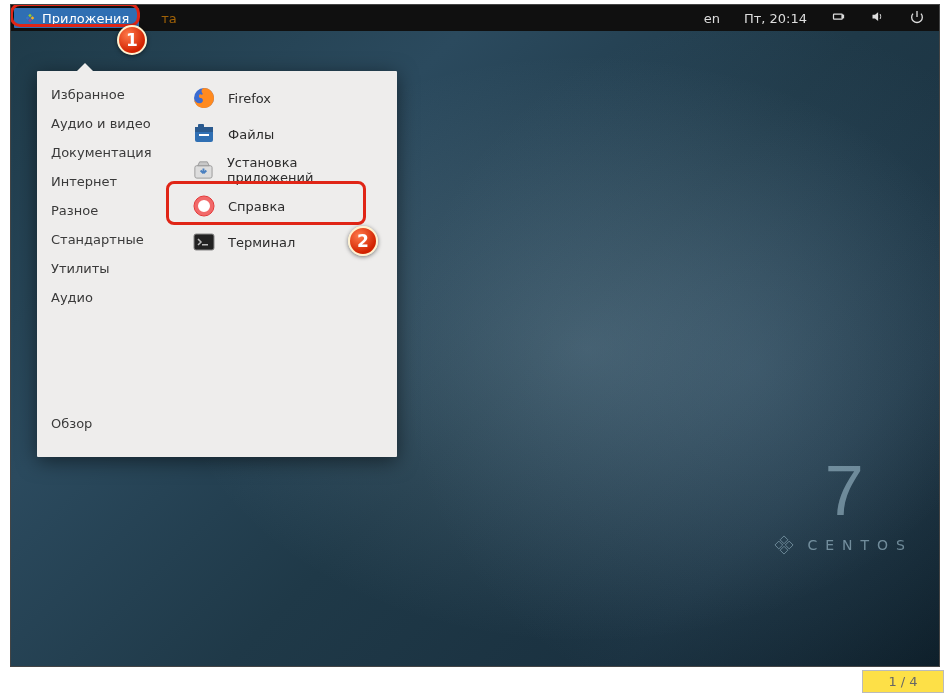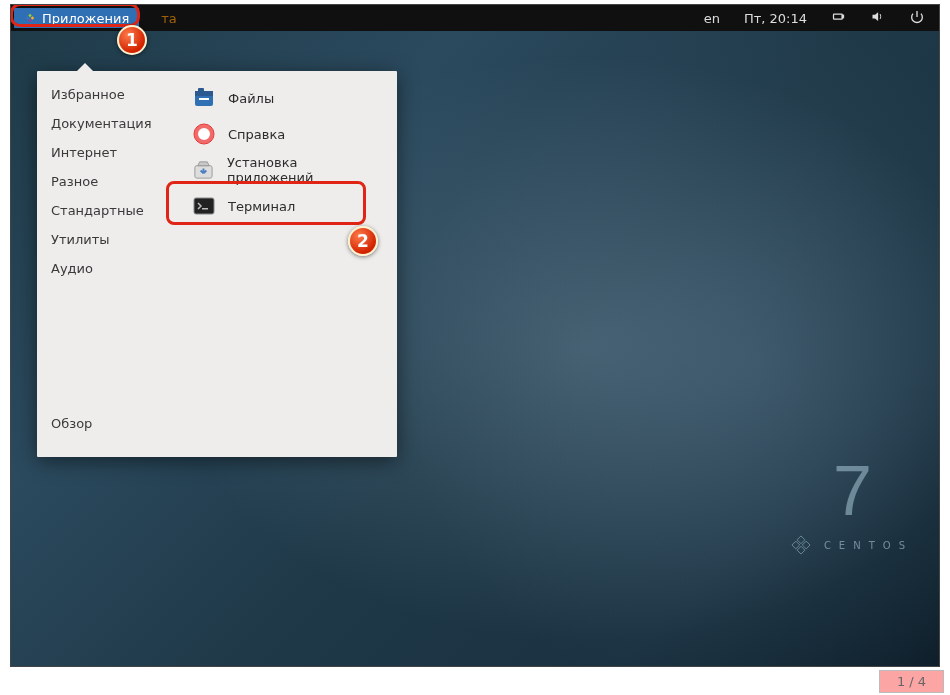--- a/index.html
+++ b/index.html
@@ -112,28 +112,28 @@
     position: absolute; right: 26px; bottom: 110px;
     display: flex; flex-direction: column; align-items: center;
     color: #a8c7d6;
   }
   .brand .seven {
     font-size: 70px; font-weight: 200; line-height: 1;
     letter-spacing: -2px; opacity: 0.55;
     font-family: "Segoe UI", Arial, sans-serif;
   }
   .brand-row { display: flex; align-items: center; gap: 12px; margin-top: 8px; }
-  .brand-row .label { letter-spacing: 8px; font-size: 10px; opacity: 0.6; }
+  .brand-row .label { letter-spacing: 8px; font-size: 14px; opacity: 0.6; }
   .brand-logo { width: 22px; height: 22px; opacity: 0.55; }
 
   
   .pager {
     position: absolute; right: 6px; bottom: 2px;
-    width: 65px; height: 23px;
-    background: #fca5a5; border: 1px solid #bbb;
+    width: 82px; height: 23px;
+    background: #fde047; border: 1px solid #bbb;
     color: #666; font-size: 13px;
     display: flex; align-items: center; justify-content: center;
   }
 </style>
 </head>
 <body>
 
 <div class="frame">
 
   <div class="topbar">
@@ -171,63 +171,73 @@
           <path d="M12 3v9"></path>
             <path d="M6 7a8 8 0 1 0 12 0"></path>
         </svg>
       </span>
     </div>
   </div>
 
   <div class="menu-panel">
     <div class="menu-categories">
       <div class="cat-item">Избранное</div>
+      <div class="cat-item">Аудио и видео</div>
       <div class="cat-item">Документация</div>
       <div class="cat-item">Интернет</div>
       <div class="cat-item">Разное</div>
       <div class="cat-item">Стандартные</div>
       <div class="cat-item">Утилиты</div>
       <div class="cat-item">Аудио</div>
       <div class="overview-item">Обзор</div>
     </div>
     <div class="menu-apps">
 
+      <div class="app-item">
+        <span class="app-icon">
+          <svg viewBox="0 0 24 24">
+              <circle cx="12" cy="12" r="10" fill="#3a6bd1"></circle>
+              <path d="M12 2c6 0 10 5 10 10s-4 10-10 10C8 22 3 20 2 13c1 3 4 5 7 4 3-1 2-5 0-5-2 0-3-2-1-4 1 1 2 1 3 0C9 6 9 3 12 2z" fill="#ff8a1f"></path>
+            </svg>
+        </span>
+        <span>Firefox</span>
+      </div>
 
       <div class="app-item">
         <span class="app-icon">
           <svg viewBox="0 0 24 24">
               <rect x="3" y="5" width="18" height="15" rx="2" fill="#2f6fb3"></rect>
               <rect x="3" y="5" width="18" height="5" fill="#2a5a8f"></rect>
               <rect x="6" y="2" width="6" height="4" rx="1" fill="#2a5a8f"></rect>
               <rect x="7" y="12" width="10" height="2" fill="#fff"></rect>
             </svg>
         </span>
         <span>Файлы</span>
       </div>
 
       <div class="app-item">
         <span class="app-icon">
           <svg viewBox="0 0 24 24">
+              <rect x="3" y="7" width="18" height="13" rx="2" fill="#ddd" stroke="#999"></rect>
+              <path d="M8 3h8l2 4H6z" fill="#c8c8c8" stroke="#999"></path>
+              <path d="M12 10v5m0 0l-3-3m3 3l3-3" stroke="#4a80c0" stroke-width="2" fill="none"></path>
+            </svg>
+        </span>
+        <span>Установка приложений</span>
+      </div>
+
+      <div class="app-item">
+        <span class="app-icon">
+          <svg viewBox="0 0 24 24">
               <circle cx="12" cy="12" r="10" fill="#fff" stroke="#d33" stroke-width="1"></circle>
               <path d="M12 2a10 10 0 0 1 0 20 a10 10 0 0 1 0-20 M12 6a6 6 0 1 0 0 12a6 6 0 0 0 0-12" fill="#e44" fill-rule="evenodd" opacity="0.8"></path>
               <circle cx="12" cy="12" r="4" fill="#fff"></circle>
             </svg>
         </span>
         <span>Справка</span>
-      </div>
-
-      <div class="app-item">
-        <span class="app-icon">
-          <svg viewBox="0 0 24 24">
-              <rect x="3" y="7" width="18" height="13" rx="2" fill="#ddd" stroke="#999"></rect>
-              <path d="M8 3h8l2 4H6z" fill="#c8c8c8" stroke="#999"></path>
-              <path d="M12 10v5m0 0l-3-3m3 3l3-3" stroke="#4a80c0" stroke-width="2" fill="none"></path>
-            </svg>
-        </span>
-        <span>Установка приложений</span>
       </div>
 
       <div class="app-item">
         <span class="app-icon">
           <svg viewBox="0 0 24 24">
               <rect x="2" y="4" width="20" height="16" rx="2" fill="#222" stroke="#888"></rect>
               <path d="M6 9l3 3-3 3" stroke="#bbb" stroke-width="1.5" fill="none"></path>
               <rect x="10" y="14" width="6" height="1.5" fill="#bbb"></rect>
             </svg>
         </span>

